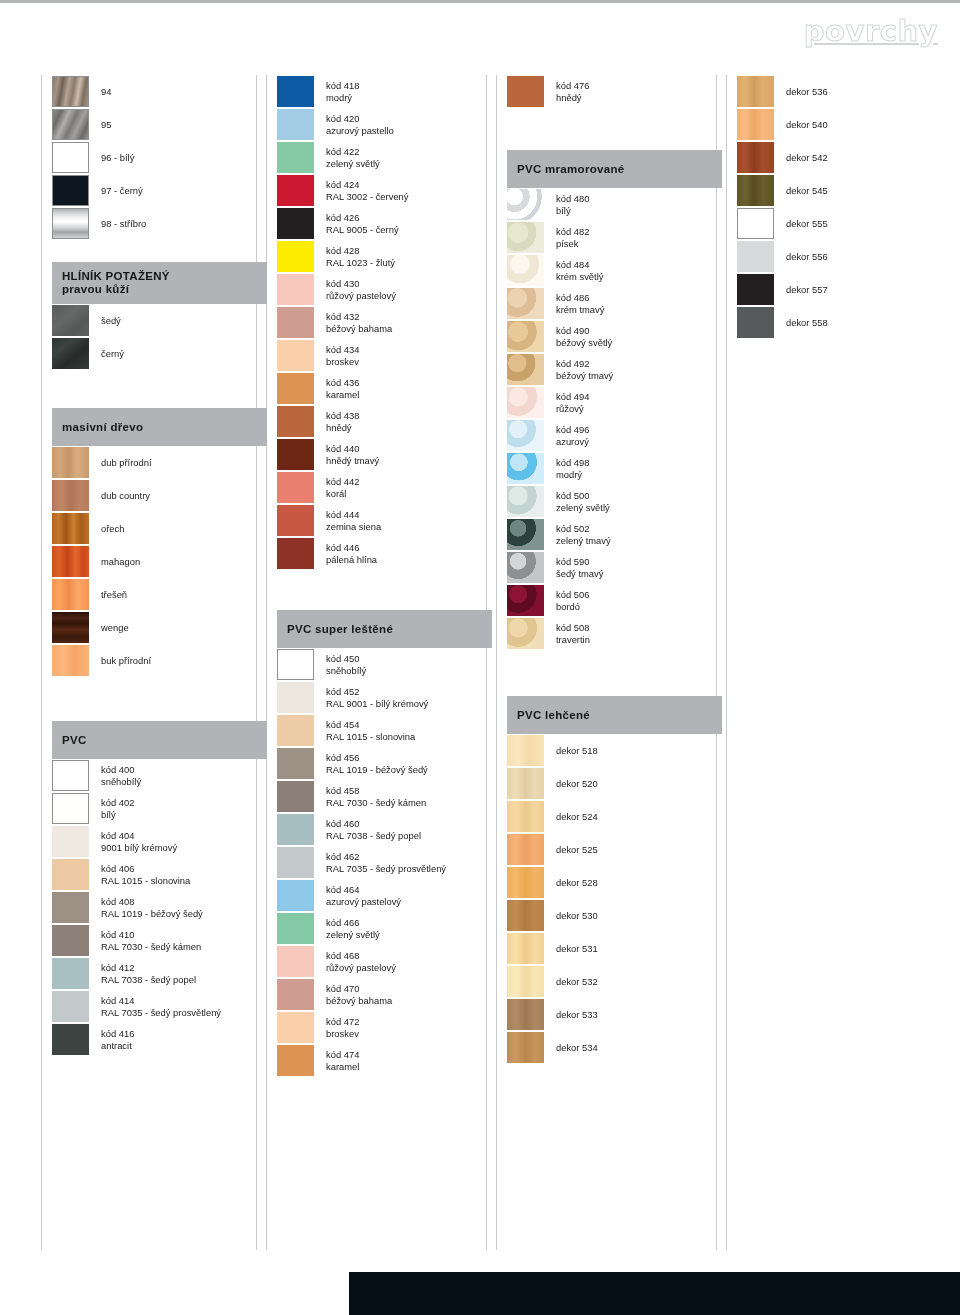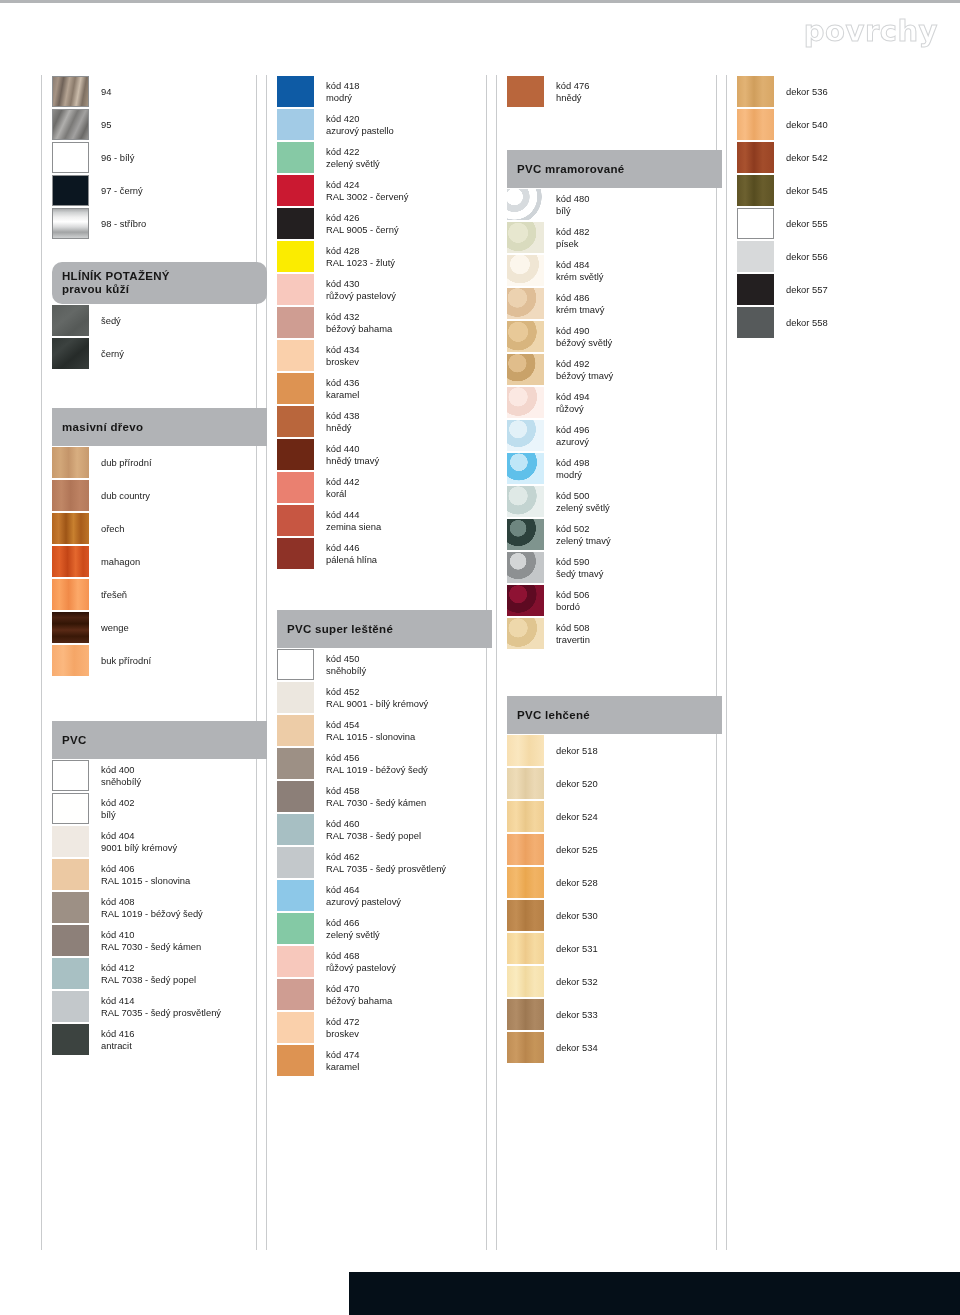--- a/index.html
+++ b/index.html
@@ -12,20 +12,21 @@
     overflow:hidden;
   }
   .topline{ position:absolute; top:0; left:0; width:960px; height:3px; background:#b3b5b7; }
 
   .brand{
     position:absolute; top:14px; right:22px;
     font-size:29px; font-weight:bold; letter-spacing:.5px;
     color:#ffffff;
     -webkit-text-stroke:1px #d2d4d6;
     font-family:"DejaVu Sans", sans-serif;
+    text-decoration:underline;
   }
 
   .sheet{ position:absolute; top:75px; left:0; width:960px; height:1175px; }
 
   .col{ position:absolute; top:0; width:215px; }
   .col.c1{ left:52px; }
   .col.c2{ left:277px; }
   .col.c3{ left:507px; }
   .col.c4{ left:737px; }
 
@@ -34,21 +35,21 @@
 
   .sec-head{
     background:#b1b3b6;
     height:38px;
     display:flex; flex-direction:column; justify-content:center;
     padding-left:10px;
     font-weight:bold; font-size:11.5px; letter-spacing:.3px;
     color:#161616;
     line-height:13px;
   }
-  .sec-head.two{ height:42px;border-radius:10px; }
+  .sec-head.two{ height:42px; }
   .sec-head .l2{ font-weight:bold; }
 
   .spacer{ width:100%; }
 
   .row{
     display:flex; align-items:center;
     height:33px;
   }
   .row .sw{
     width:37px; height:31px; flex:0 0 37px;

